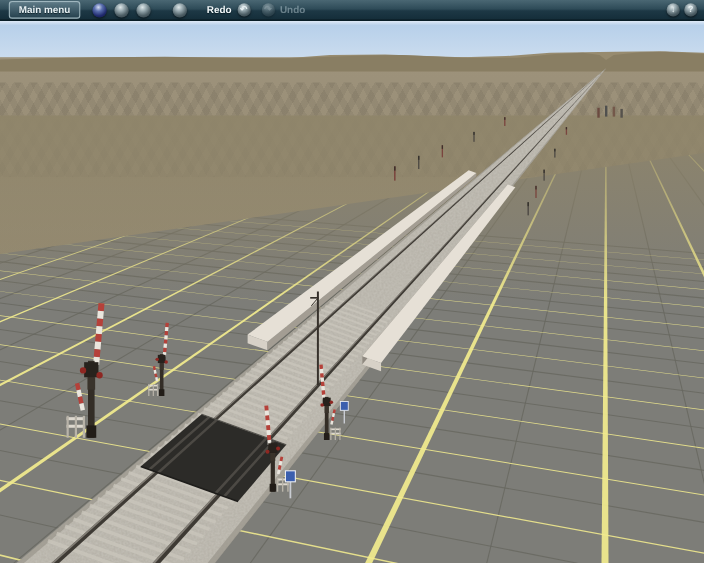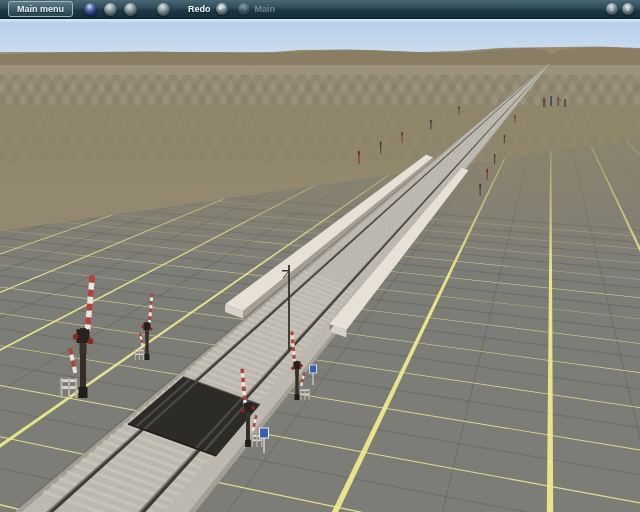--- a/index.html
+++ b/index.html
@@ -38,21 +38,21 @@
     <div class="orb blue"></div>
     <div class="orb gray"></div>
     <div class="orb gray"></div>
     <div class="gap"></div>
     <div class="orb gray"></div>
   </div>
   <span class="undo-label">Redo</span>
   <div class="orb gray small">↶</div>
   <div class="redo-group">
     <div class="orb gray small">↷</div>
-    <span class="redo-label">Main</span>
+    <span class="redo-label">Undo</span>
   </div>
   <div class="spacer"></div>
   <div class="right-orbs">
     <div class="orb gray small">↓</div>
     <div class="orb gray small">?</div>
   </div>
 </div>
 
 <div id="viewport">
   <svg id="scene" width="640" height="493" viewBox="0 0 640 493" xmlns="http://www.w3.org/2000/svg">

